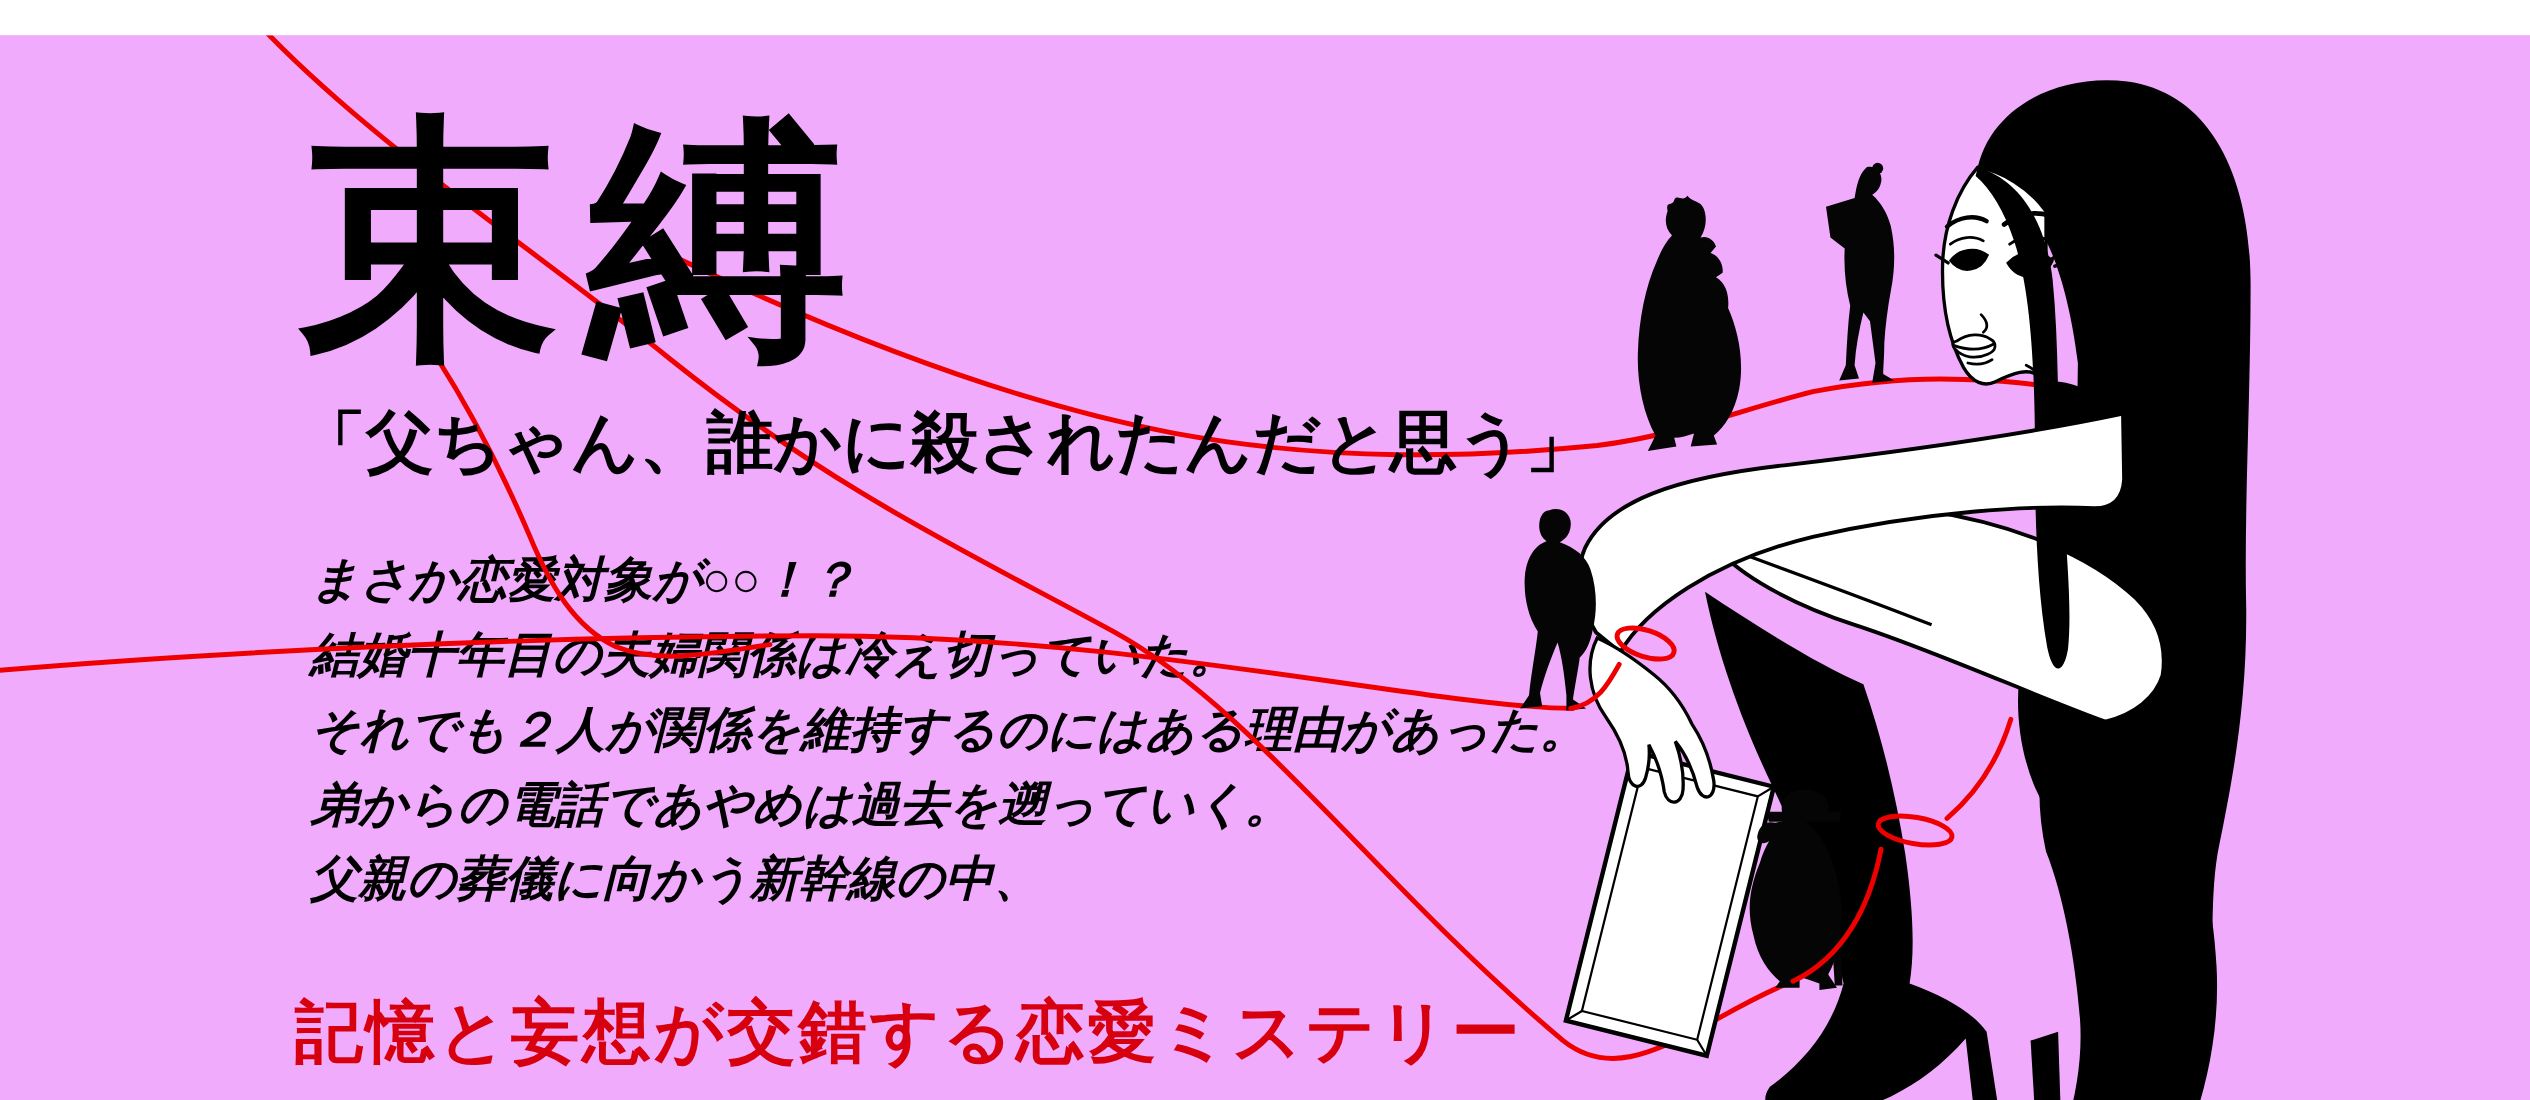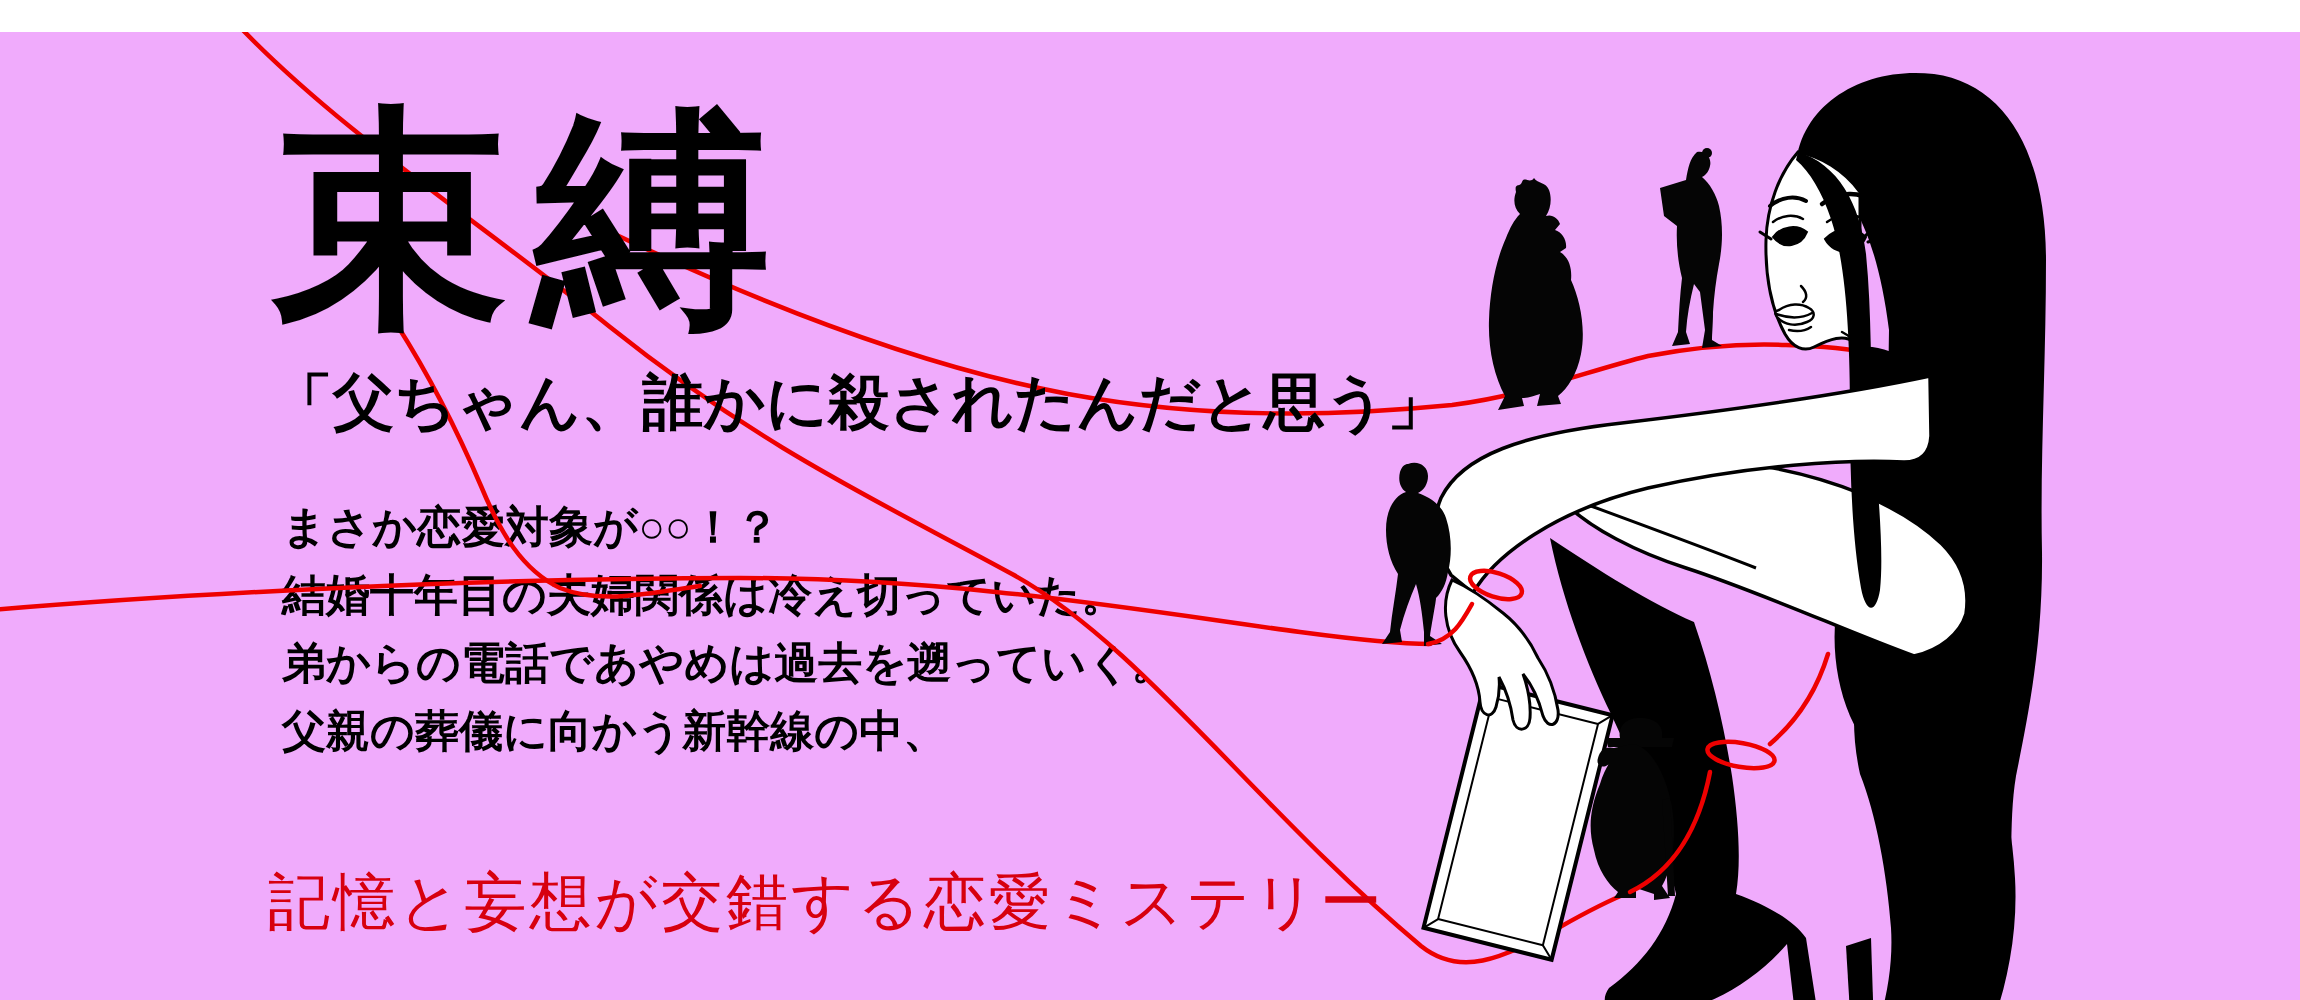--- a/index.html
+++ b/index.html
@@ -17,23 +17,23 @@
     left:272px;top:60px;font-size:236px;line-height:1.1;font-weight:700;
     letter-spacing:26px;z-index:3;
   }
   #quote-line{
     left:272px;top:330px;font-size:61px;font-weight:600;letter-spacing:0px;z-index:3;
   }
   #synopsis{
     left:282px;top:462px;font-size:44px;line-height:68px;font-weight:600;
     z-index:1;letter-spacing:0px;
   }
-  #synopsis .line{display:block;}
+  #synopsis .line{display:block;font-style:italic;}
   #tagline{
-    left:268px;top:828px;font-size:62px;font-weight:400;letter-spacing:3px;
+    left:268px;top:864px;font-size:62px;font-weight:700;letter-spacing:3px;
     color:#d7000f;z-index:3;
   }
   svg path, svg ellipse, svg rect, svg line{vector-effect:none;}
 </style>
 </head>
 <body>
 
 <div id="stage">
 
   <svg id="thread-svg" class="layer" viewBox="0 0 2300 1000">
@@ -179,19 +179,20 @@
     </g>
   </svg>
 
   <div id="main-title" class="txt">束縛</div>
 
   <div id="quote-line" class="txt">「父ちゃん、誰かに殺されたんだと思う」</div>
 
   <div id="synopsis" class="txt">
     <span class="line">まさか恋愛対象が○○！？</span>
     <span class="line">結婚十年目の夫婦関係は冷え切っていた。</span>
+    <span class="line">それでも２人が関係を維持するのにはある理由があった。</span>
     <span class="line">弟からの電話であやめは過去を遡っていく。</span>
     <span class="line">父親の葬儀に向かう新幹線の中、</span>
   </div>
 
   <div id="tagline" class="txt">記憶と妄想が交錯する恋愛ミステリー</div>
 
 </div>
 
 </body></html>

